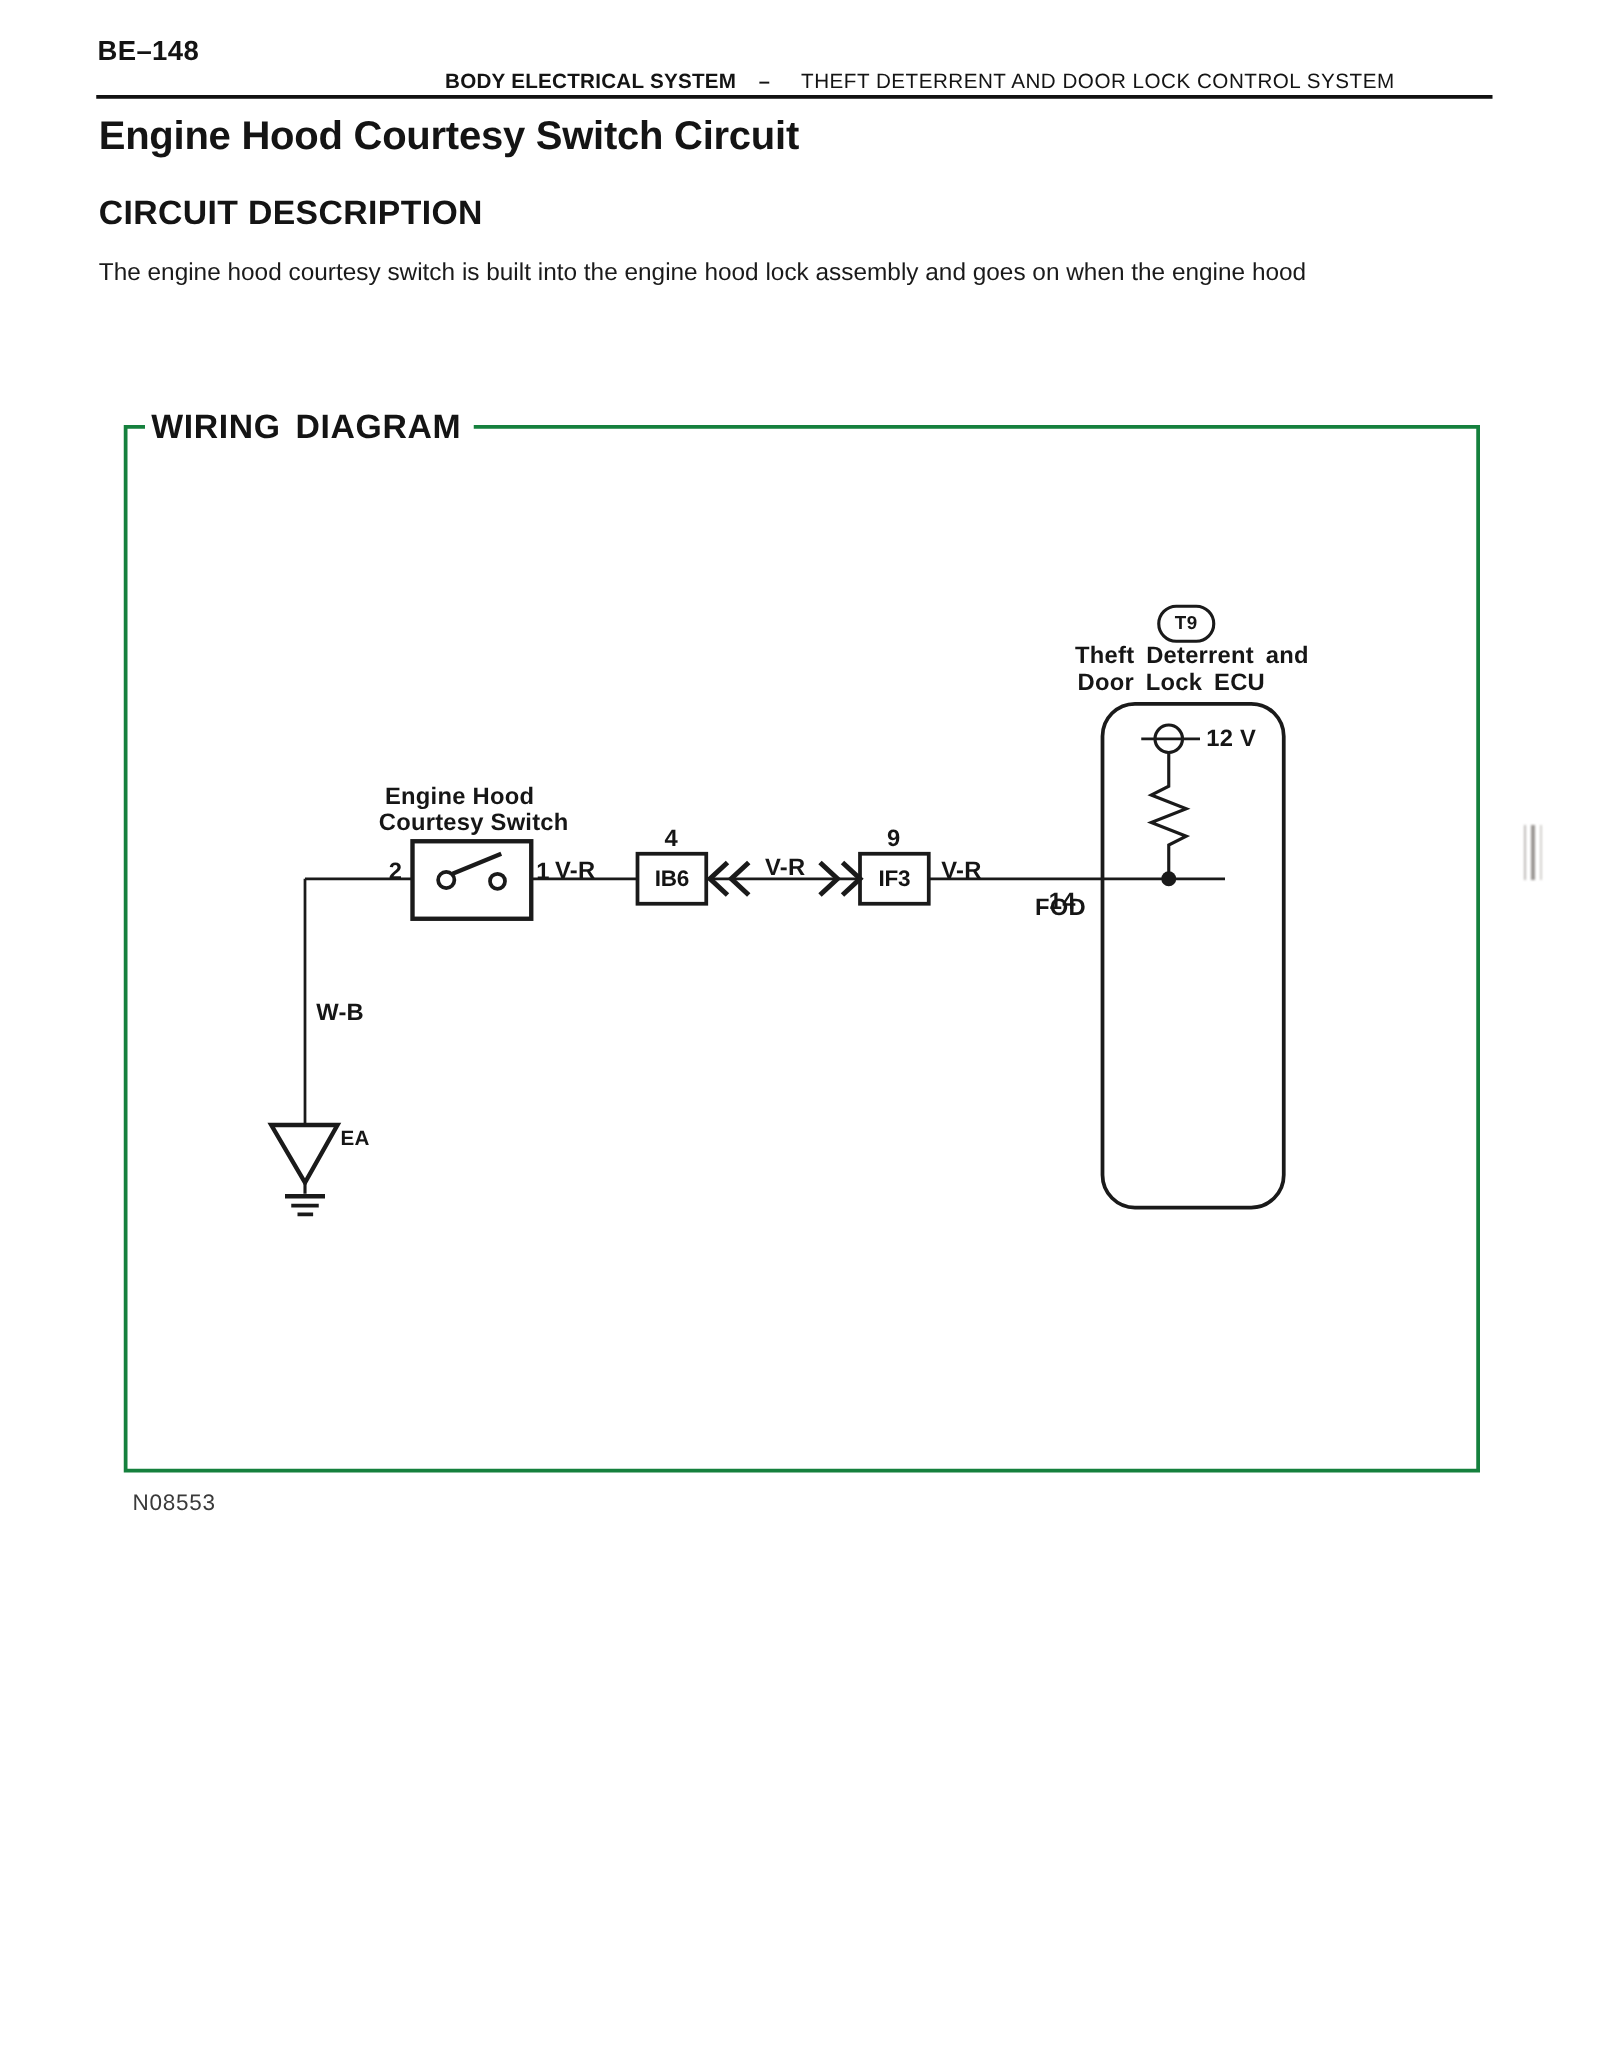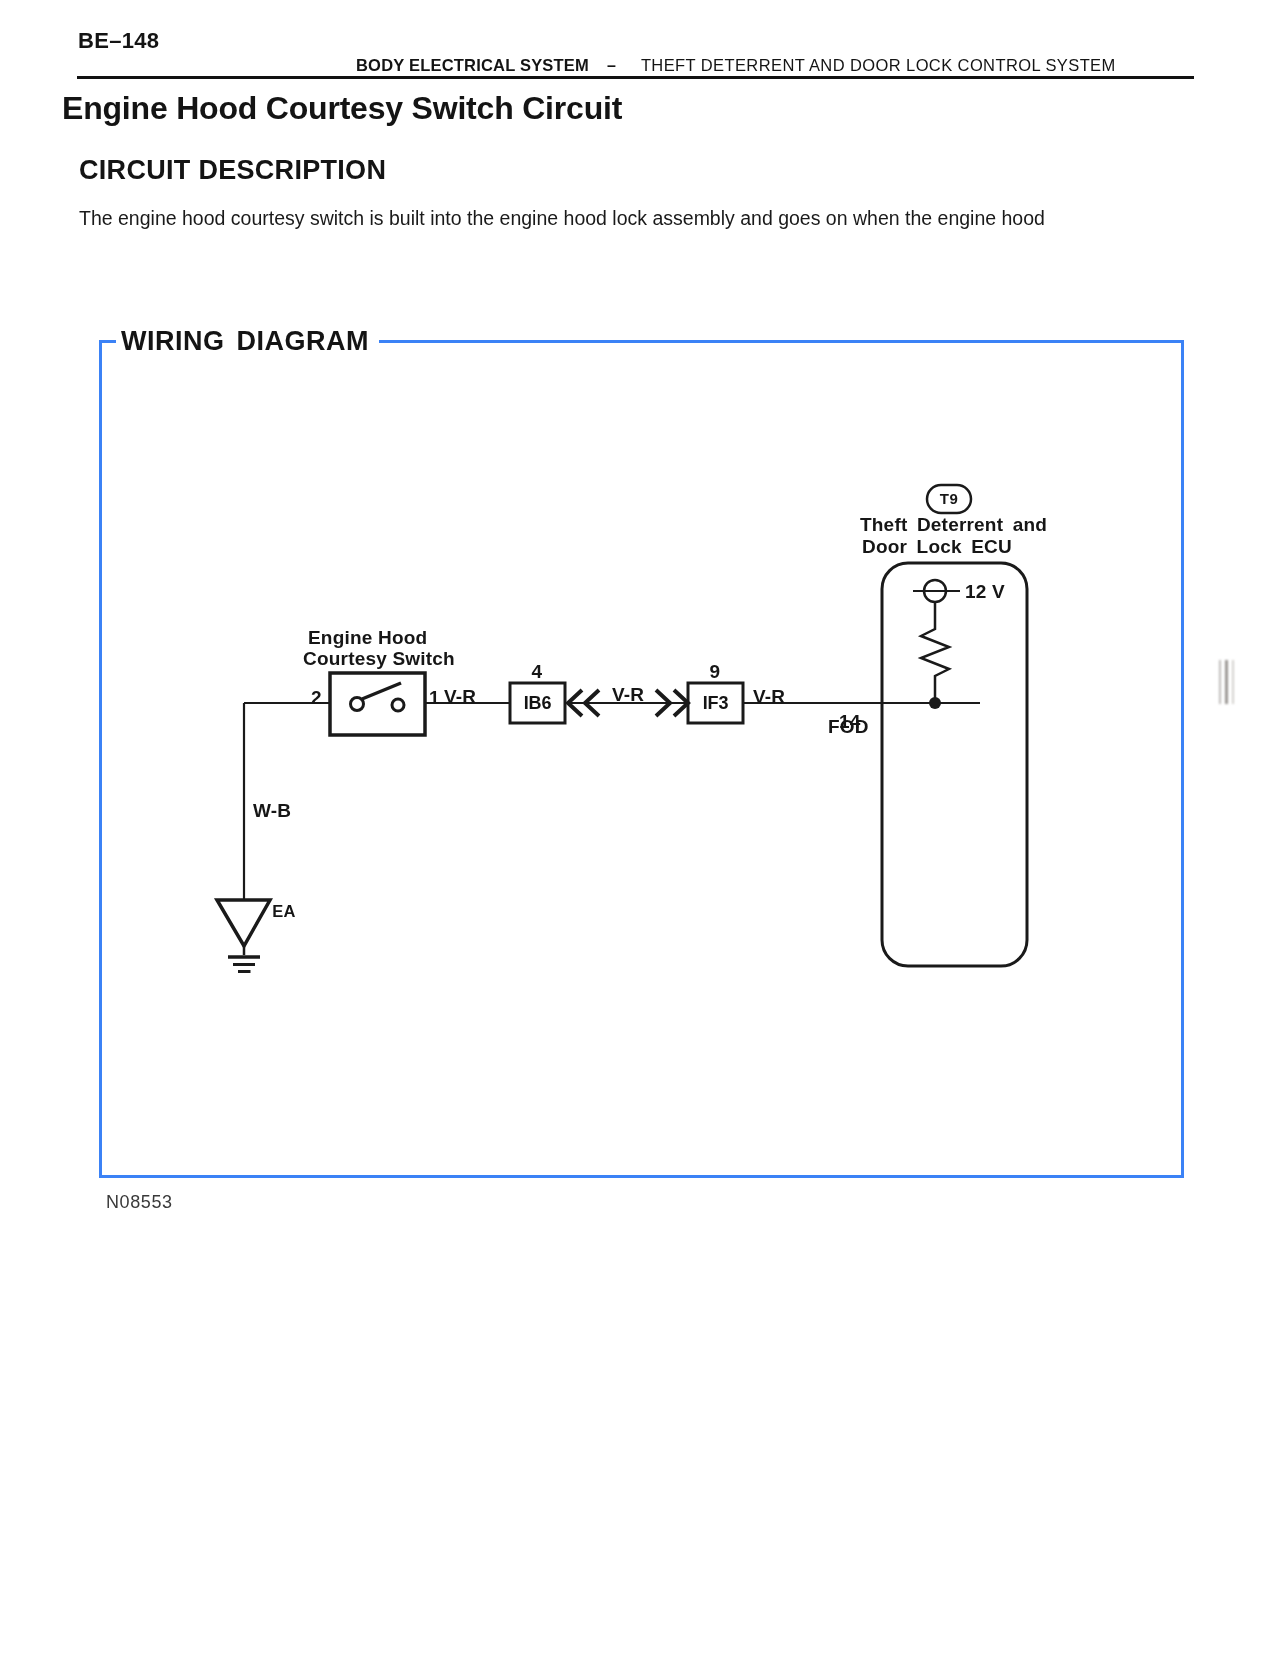--- a/index.html
+++ b/index.html
@@ -9,27 +9,27 @@
   }
   .abs { position:absolute; }
 
   .page-code { left:78px; top:28px; font-size:22px; font-weight:700; letter-spacing:.3px; }
   .header-row { left:356px; top:56px; display:flex; align-items:baseline; white-space:nowrap; }
   .hdr-section { font-size:16.5px; font-weight:700; letter-spacing:.2px;text-align:center; }
   .hdr-divider { font-size:16px; font-weight:700; margin:0 25px 0 18px; }
   .hdr-subsection { font-size:16.5px; font-weight:400; letter-spacing:.4px; }
   .header-rule { left:77px; top:76px; width:1117px; height:3px; background:#111; }
 
-  .page-title { left:62px; top:90px; margin:0; font-size:32px; font-weight:700; letter-spacing:-.2px; }
+  .page-title { left:79px; top:90px; margin:0; font-size:32px; font-weight:700; letter-spacing:-.2px; }
   .section-heading { left:79px; top:155px; margin:0; font-size:27px; font-weight:700; letter-spacing:.3px; }
   .description { left:79px; top:203px; width:1090px; font-size:19.5px; line-height:30px; font-weight:400; color:#1a1a1a; }
 
   .diagram-box {
     left:99px; top:340px; width:1085px; height:838px;
-    border:3px solid #3b82f6; box-sizing:border-box;
+    border:3px solid #15803d; box-sizing:border-box;
   }
   .diagram-title {
     position:absolute; left:14px; top:-18px; background:#fff;
     padding:0 10px 0 5px; font-size:27px; font-weight:700; letter-spacing:.5px;
     word-spacing:4px; line-height:32px; white-space:nowrap;
   }
   .dg { position:absolute; left:-3px; top:-3px; width:1085px; height:838px; }
   .dg svg { position:absolute; left:0; top:0; }
 
   .lbl { position:absolute; font-size:19px; font-weight:600; white-space:nowrap; color:#161616; letter-spacing:.2px; }

